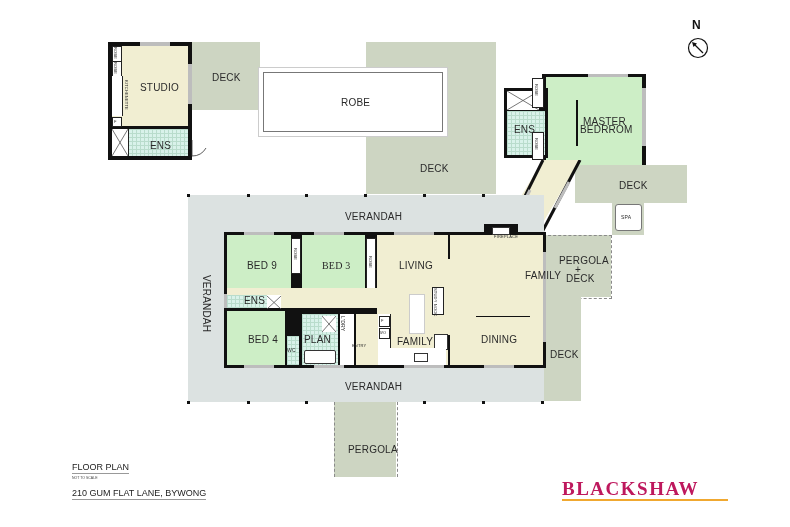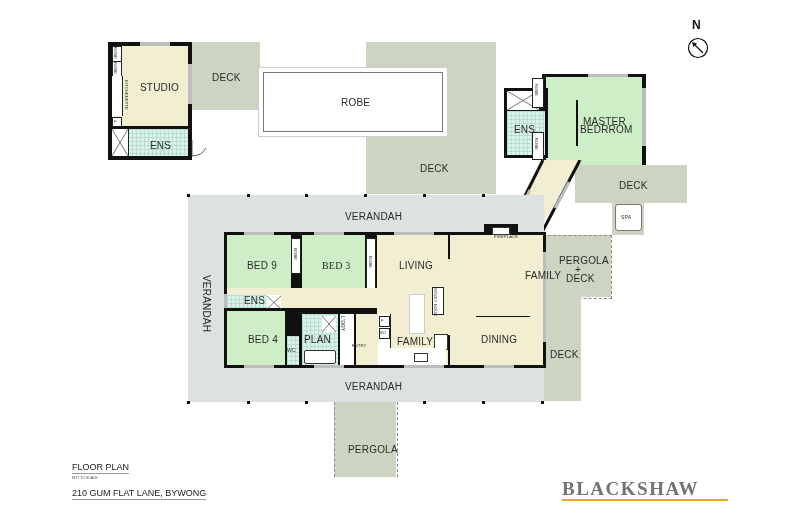--- a/index.html
+++ b/index.html
@@ -222,15 +222,15 @@
 <div class="lbl" style="left:481px;top:334px;">DINING</div>
 <div class="lbl xs" style="left:494px;top:234px;">FIREPLACE</div>
 
 <div class="abs" style="left:72px;top:462px;width:200px;height:48px;">
   <div class="abs" style="left:0;top:0;font-size:9px;color:#222;border-bottom:1px solid #999;padding-bottom:1px;">FLOOR PLAN</div>
   <div class="abs" style="left:0;top:14px;font-size:3.5px;color:#444;">NOT TO SCALE</div>
   <div class="abs" style="left:0;top:26px;font-size:9px;color:#222;border-bottom:1px solid #999;padding-bottom:1px;white-space:nowrap;">210 GUM FLAT LANE, BYWONG</div>
 </div>
 
 <div class="abs" style="left:562px;top:478px;width:168px;height:24px;">
-  <div class="abs" style="left:0;top:0;font-family:'Liberation Serif', serif;font-weight:bold;font-size:19px;color:#737373;letter-spacing:1.5px;">BLACKSHAW</div>
+  <div class="abs" style="left:0;top:0;font-family:'Liberation Serif', serif;font-weight:bold;font-size:19px;color:#be185d;letter-spacing:1.5px;">BLACKSHAW</div>
   <div class="abs" style="left:0;top:21px;width:166px;height:2px;background:#f0a830;"></div>
 </div>
 
 </body></html>

